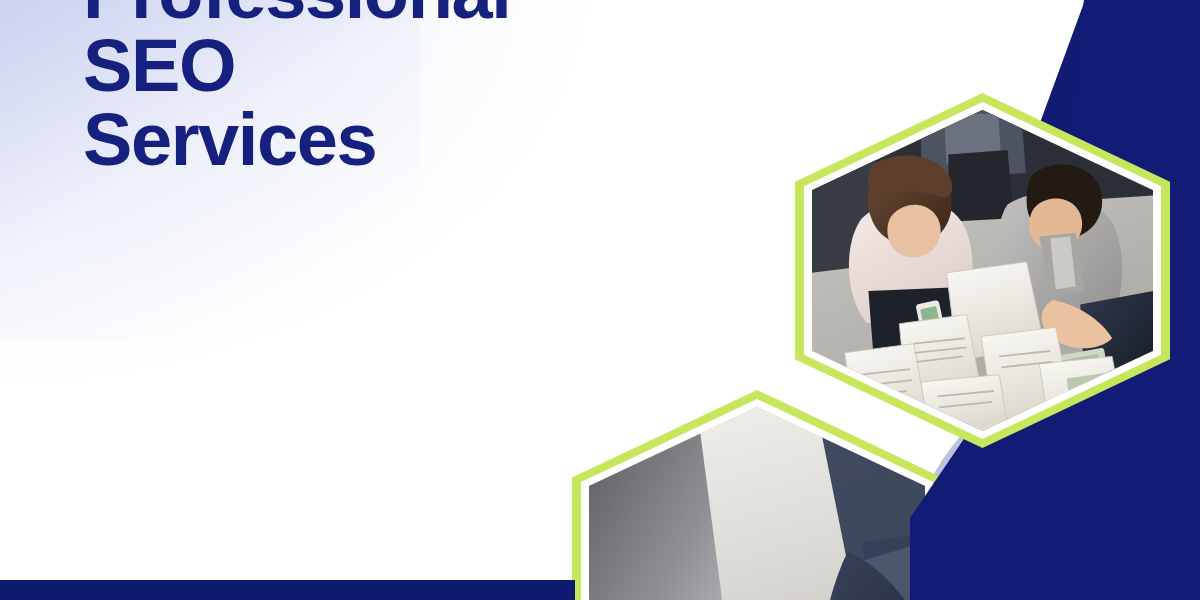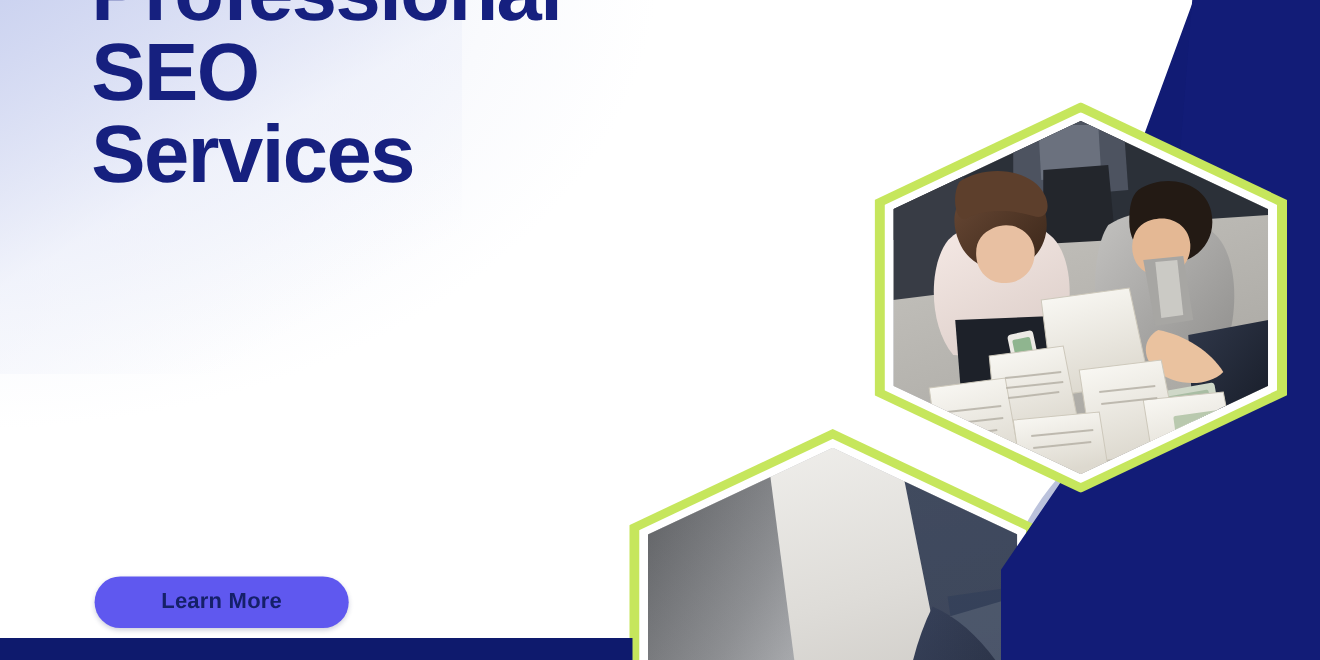--- a/index.html
+++ b/index.html
@@ -310,15 +310,14 @@
 
   <div class="bottom-bar"></div>
 
   <div class="content">
     <h1 class="headline">Professional
 SEO
 Services</h1>
 
   </div>
 
-  <button class="cta">Learn More</button>
 
 </div>
 
 </body></html>

